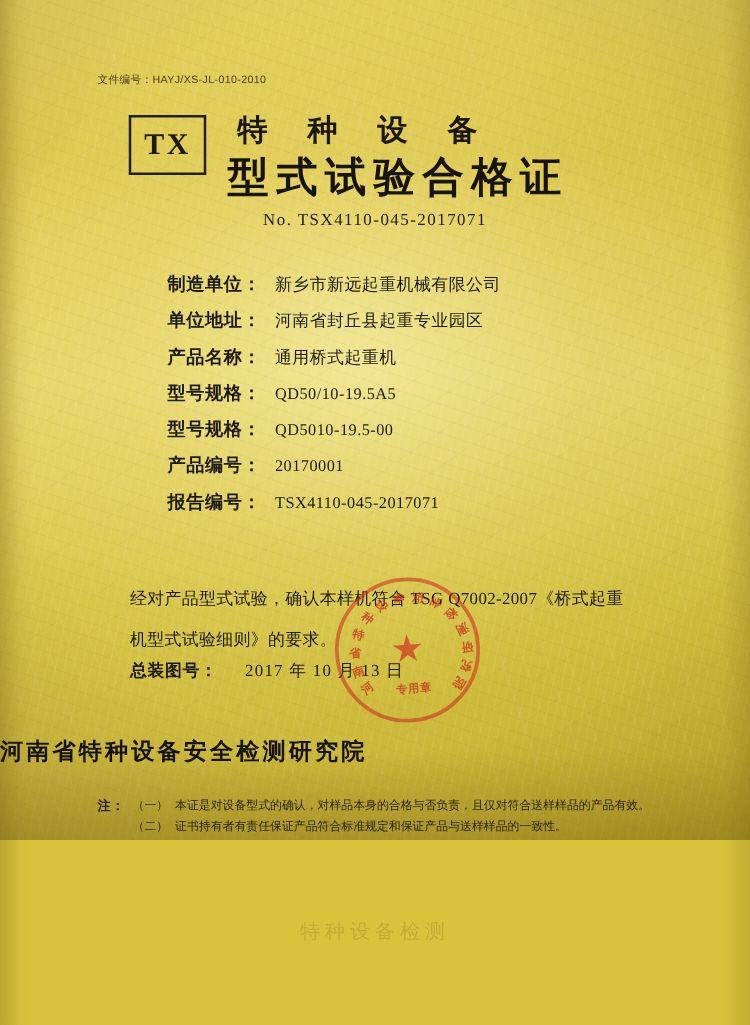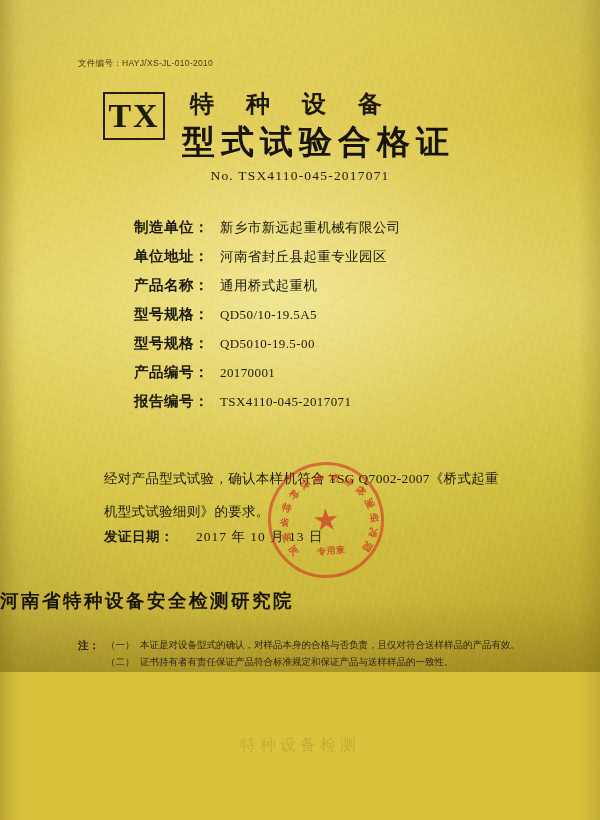--- a/index.html
+++ b/index.html
@@ -92,21 +92,21 @@
     position: absolute;
     left: 103px;
     top: 6px;
     width: 62px;
     height: 48px;
     border: 2px solid #231f14;
     display: flex;
     align-items: center;
     justify-content: center;
     font-family: "Liberation Serif", serif;
-    font-size: 34px;
+    font-size: 24px;
     font-weight: 700;
     letter-spacing: 2px;
     color: #1e1a10;
     line-height: 1;
     box-sizing: border-box;
   }
   #title-line-1 {
     position: absolute;
     left: 190px;
     top: 2px;
@@ -369,21 +369,21 @@
         <div class="field-value">TSX4110-045-2017071</div>
       </div>
     </div>
 
     <div id="statement">
       <span class="line1">经对产品型式试验，确认本样机符合 TSG Q7002-2007《桥式起重</span>
       <span class="line2">机型式试验细则》的要求。</span>
     </div>
 
     <div id="issue-date-row">
-      <div id="issue-date-label">发证日期：</div>
+      <div id="issue-date-label">总装图号：</div>
       <div id="issue-date-value">2017 年 10 月 13 日</div>
     </div>
 
     <div id="seal">
       <div class="seal-arc-text" id="seal-arc">
           <span style="transform: rotate(-125deg) translate(0px, -45px) rotate(90deg) translate(-50%, -50%);">河</span>
           <span style="transform: rotate(-105.769deg) translate(0px, -45px) rotate(90deg) translate(-50%, -50%);">南</span>
           <span style="transform: rotate(-86.5385deg) translate(0px, -45px) rotate(90deg) translate(-50%, -50%);">省</span>
           <span style="transform: rotate(-67.3077deg) translate(0px, -45px) rotate(90deg) translate(-50%, -50%);">特</span>
           <span style="transform: rotate(-48.0769deg) translate(0px, -45px) rotate(90deg) translate(-50%, -50%);">种</span>

